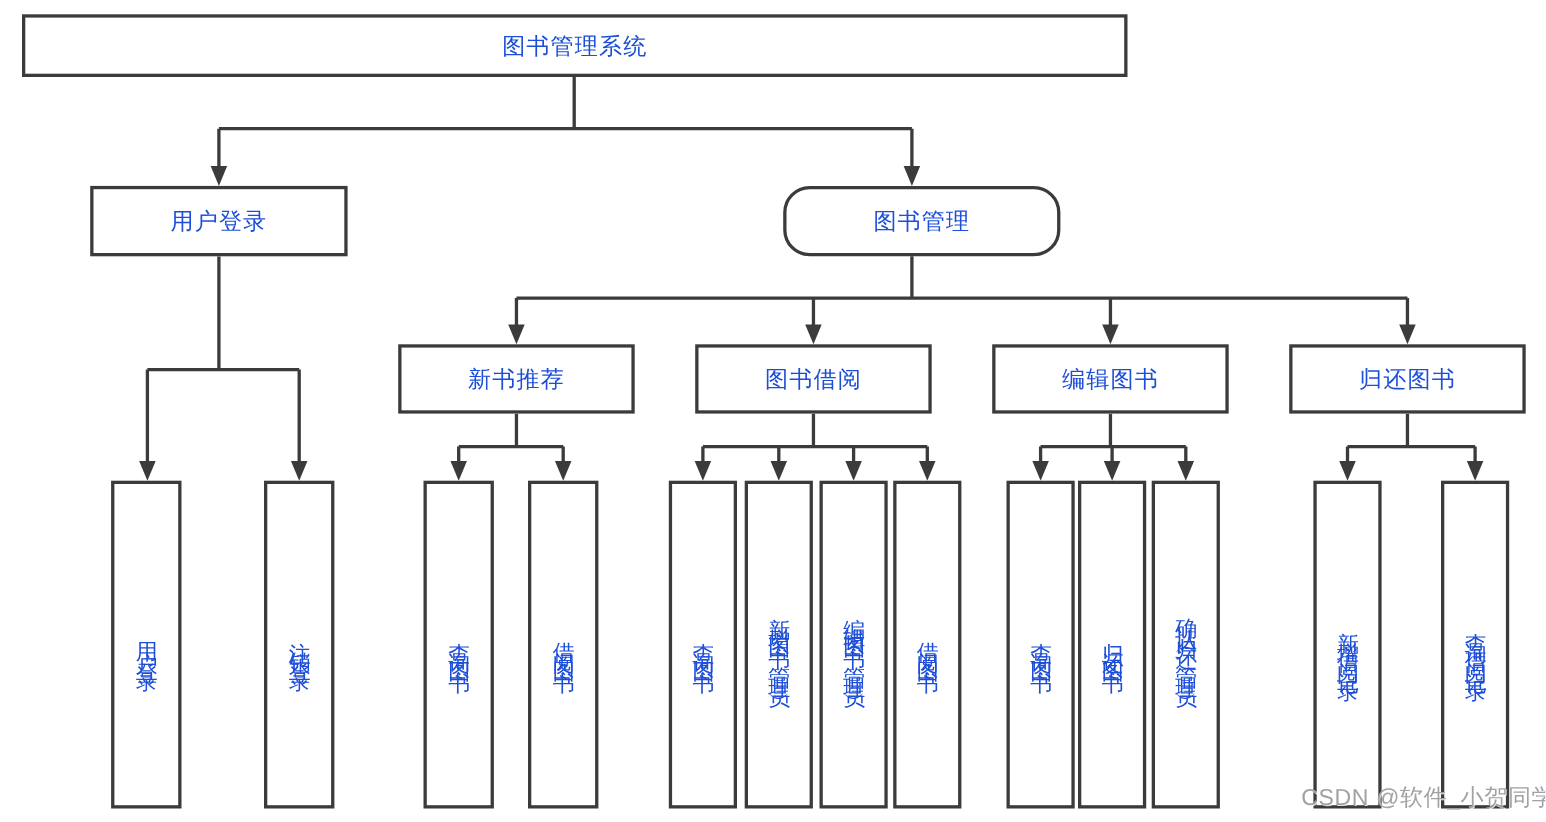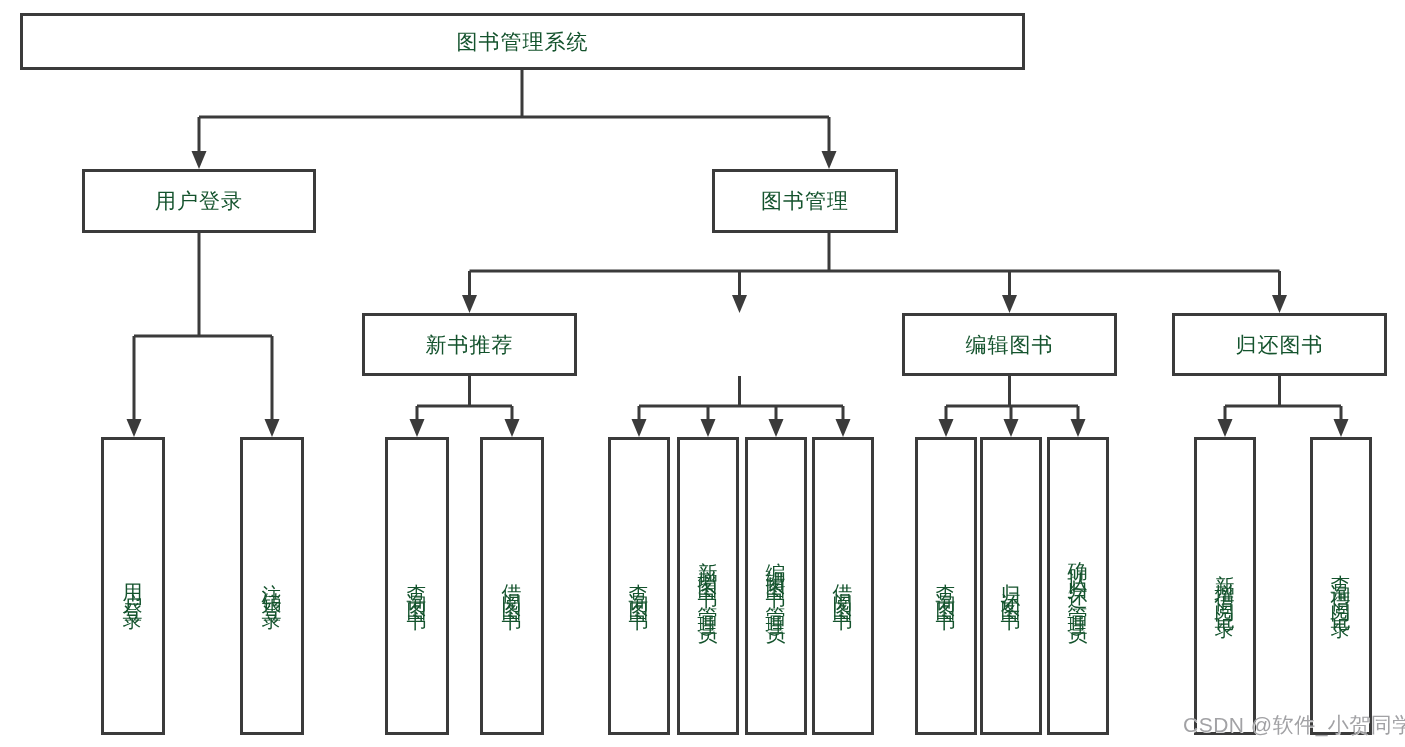--- a/index.html
+++ b/index.html
@@ -24,21 +24,21 @@
   }
   #edges polygon { fill: #3b3b3b; stroke: none; }
   .box {
     position: absolute;
     box-sizing: border-box;
     background: #ffffff;
     border: 3px solid #3b3b3b;
     display: flex;
     align-items: center;
     justify-content: center;
-    color: #14532d;
+    color: #1d4ed8;
     z-index: 2;
   }
   .h-box { font-size: 21px; letter-spacing: 1px; }
   .v-box { z-index: 2; }
   .vtext {
     writing-mode: vertical-rl;
     text-orientation: mixed;
     font-size: 20px;
     letter-spacing: 9px;
     line-height: 1;
@@ -100,23 +100,24 @@
     <g>
       <path d="M1279.5 376 V406 M1225 406 H1341 M1225 406 V420 M1341 406 V420"></path>
       <polygon points="1217.5,419 1232.5,419 1225,437"></polygon>
       <polygon points="1333.5,419 1348.5,419 1341,437"></polygon>
     </g>
   </svg>
 
   <div class="box h-box" style="left:20px; top:13px; width:1005px; height:57px;">图书管理系统</div>
 
   <div class="box h-box" style="left:82px; top:169px; width:234px; height:64px;">用户登录</div>
-  <div class="box h-box" style="left:712px; top:169px; width:186px; height:64px;">图书管理</div>
+  <div class="box h-box" style="left:712px; top:169px; width:252px; height:64px;border-radius:24px;">图书管理</div>
 
   <div class="box h-box" style="left:362px; top:313px; width:215px; height:63px;">新书推荐</div>
+  <div class="box h-box" style="left:632px; top:313px; width:215px; height:63px;">图书借阅</div>
   <div class="box h-box" style="left:902px; top:313px; width:215px; height:63px;">编辑图书</div>
   <div class="box h-box" style="left:1172px; top:313px; width:215px; height:63px;">归还图书</div>
 
   <div class="box v-box" style="left:101px; top:437px; width:64px; height:298px;">
     <span class="vtext">用户登录</span>
   </div>
   <div class="box v-box" style="left:240px; top:437px; width:64px; height:298px;">
     <span class="vtext">注销登录</span>
   </div>
 

